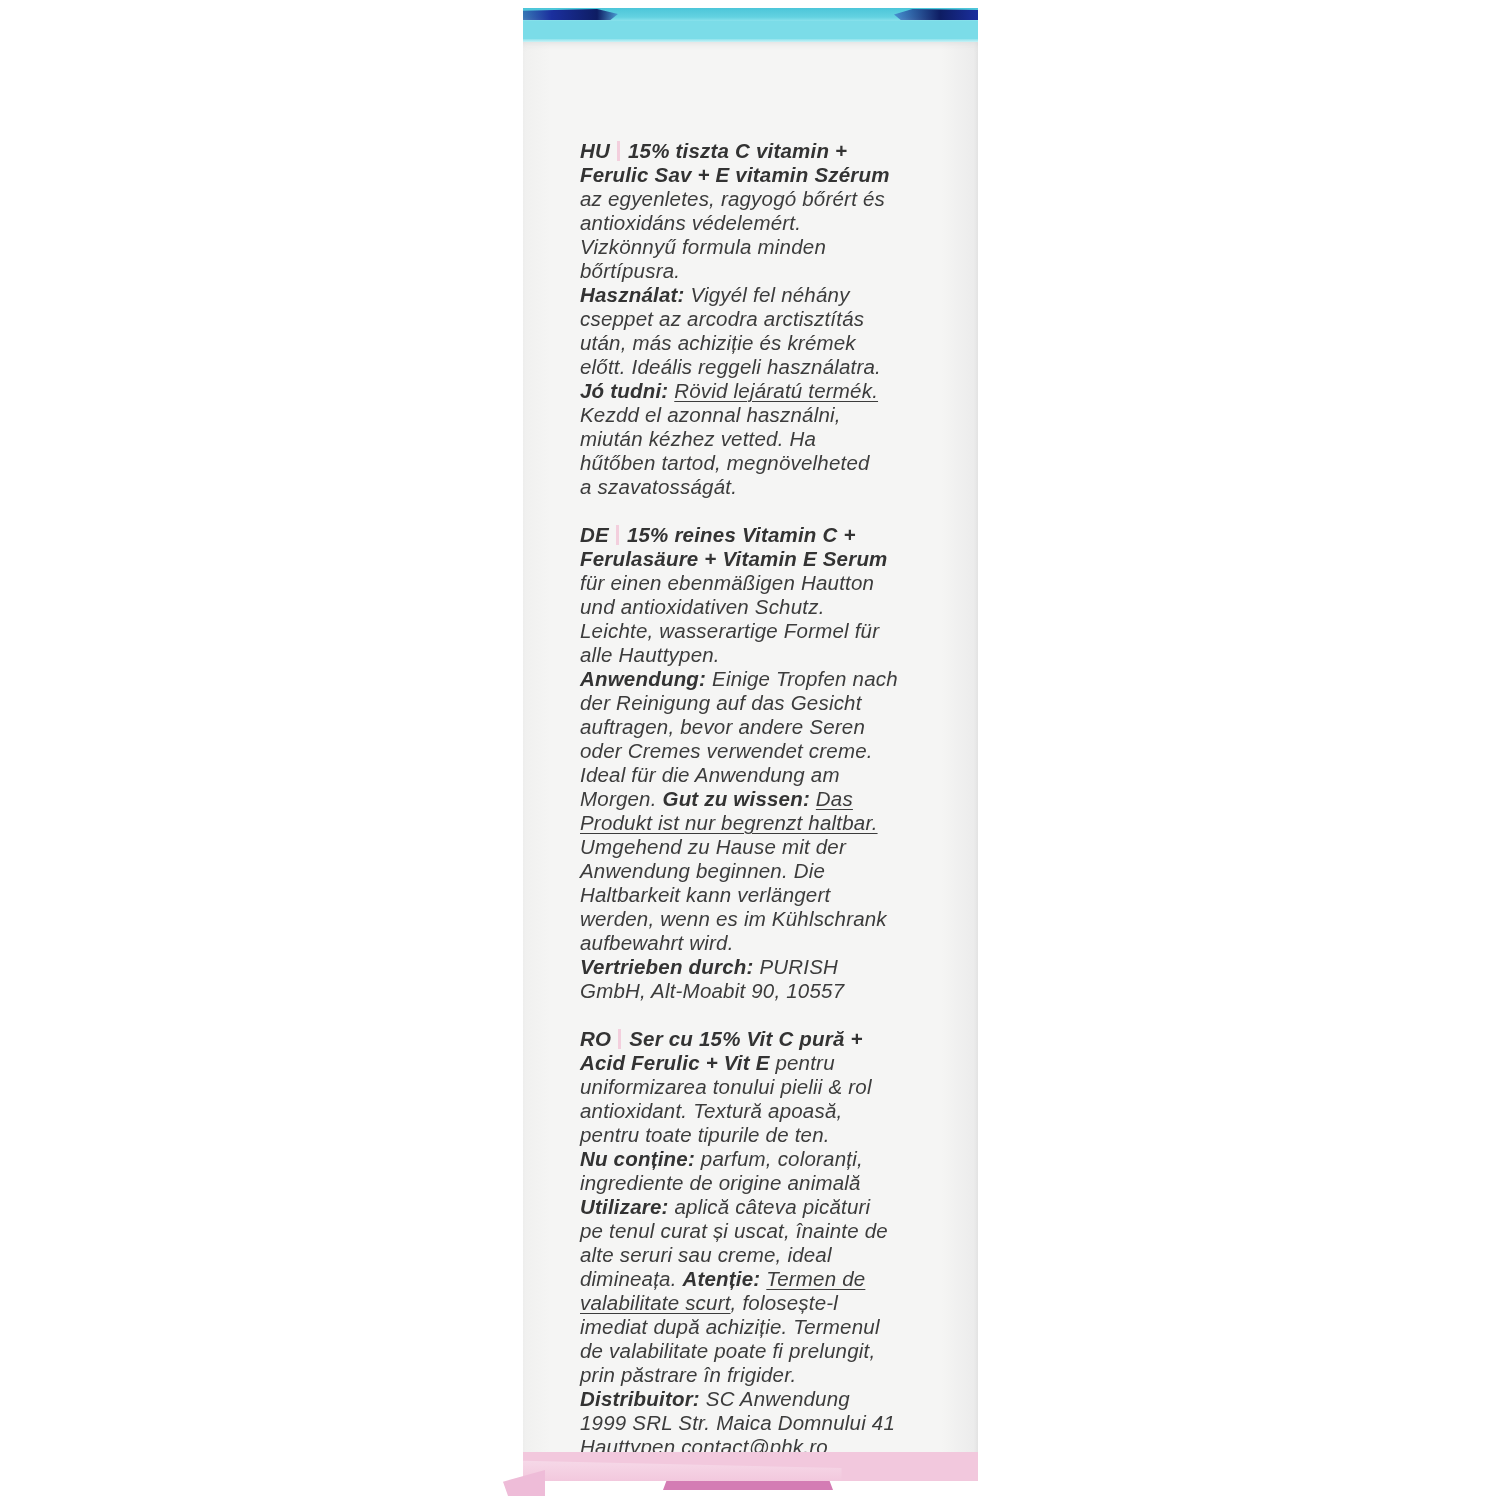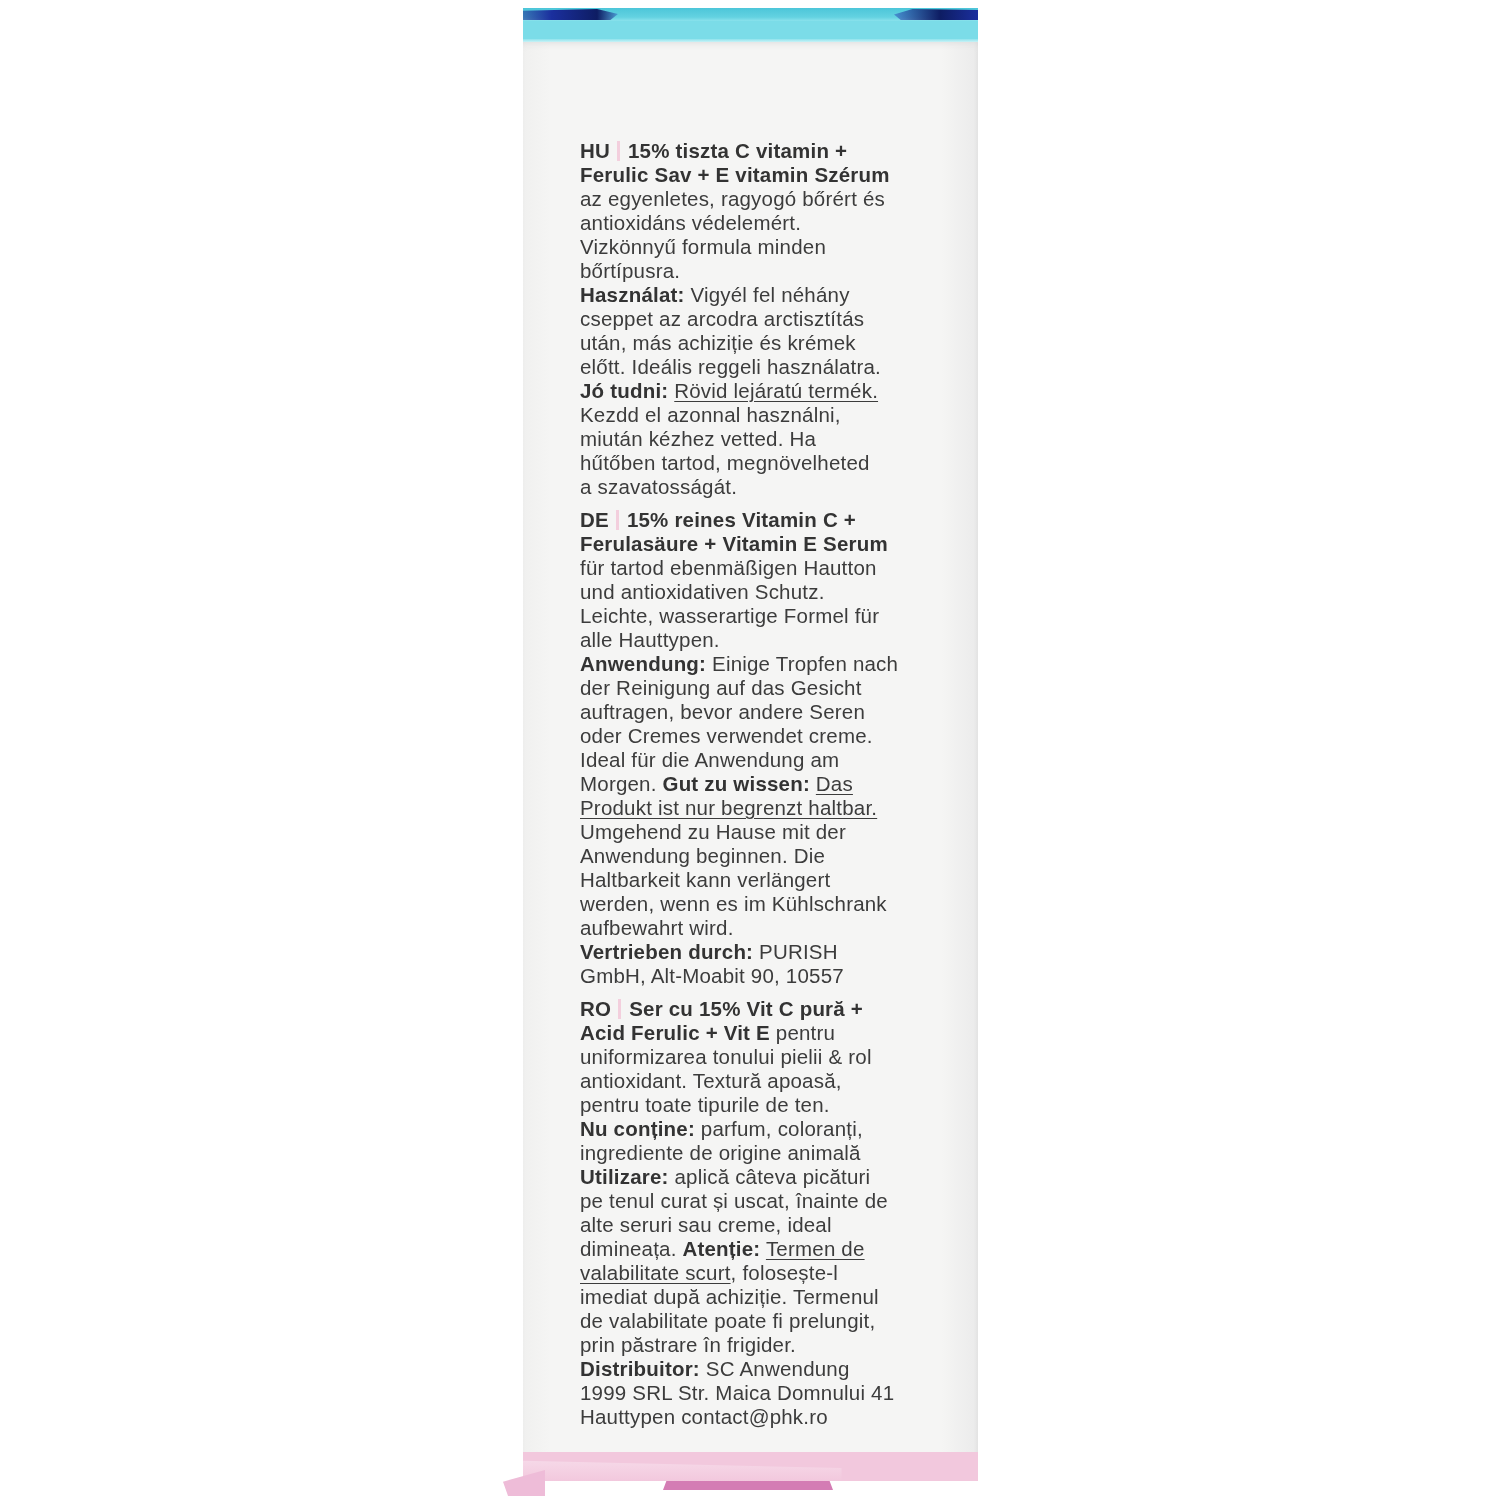--- a/index.html
+++ b/index.html
@@ -94,25 +94,26 @@
   .text-col {
     position: absolute;
     left: 57px;
     top: 97px;
     width: 360px;
     color: #3c3c3c;
     font-size: 20.5px;
     letter-spacing: 0.2px;
   }
   .section { margin: 0; }
-  .section.gapped { margin-top: 9px; }
+  .section.gapped { margin-top: 24px; }
   .line {
     height: 24px;
     line-height: 24px;
     white-space: nowrap;
+    font-style: italic;
   }
   .line .b { font-weight: bold; color: #333333; }
   .line .u { text-decoration: underline; text-underline-offset: 3px; text-decoration-thickness: 1.2px; }
   .lang-bar {
     display: inline-block;
     width: 3px;
     height: 20px;
     background: #f3cfdd;
     vertical-align: -3px;
     margin: 0 8px 0 7px;
@@ -145,21 +146,21 @@
           <div class="line"><span>előtt. Ideális reggeli használatra.</span></div>
           <div class="line"><span class="b">Jó tudni:</span><span> </span><span class="u">Rövid lejáratú termék.</span></div>
           <div class="line"><span>Kezdd el azonnal használni,</span></div>
           <div class="line"><span>miután kézhez vetted. Ha</span></div>
           <div class="line"><span>hűtőben tartod, megnövelheted</span></div>
           <div class="line"><span>a szavatosságát.</span></div>
         </div>
         <div class="section gapped">
           <div class="line"><span class="b">DE</span><span class="lang-bar"></span><span class="b">15% reines Vitamin C +</span></div>
           <div class="line"><span class="b">Ferulasäure + Vitamin E Serum</span></div>
-          <div class="line"><span>für tartod ebenmäßigen Hautton</span></div>
+          <div class="line"><span>für einen ebenmäßigen Hautton</span></div>
           <div class="line"><span>und antioxidativen Schutz.</span></div>
           <div class="line"><span>Leichte, wasserartige Formel für</span></div>
           <div class="line"><span>alle Hauttypen.</span></div>
           <div class="line"><span class="b">Anwendung:</span><span> Einige Tropfen nach</span></div>
           <div class="line"><span>der Reinigung auf das Gesicht</span></div>
           <div class="line"><span>auftragen, bevor andere Seren</span></div>
           <div class="line"><span>oder Cremes verwendet creme.</span></div>
           <div class="line"><span>Ideal für die Anwendung am</span></div>
           <div class="line"><span>Morgen. </span><span class="b">Gut zu wissen:</span><span> </span><span class="u">Das</span></div>
           <div class="line"><span class="u">Produkt ist nur begrenzt haltbar.</span></div>

